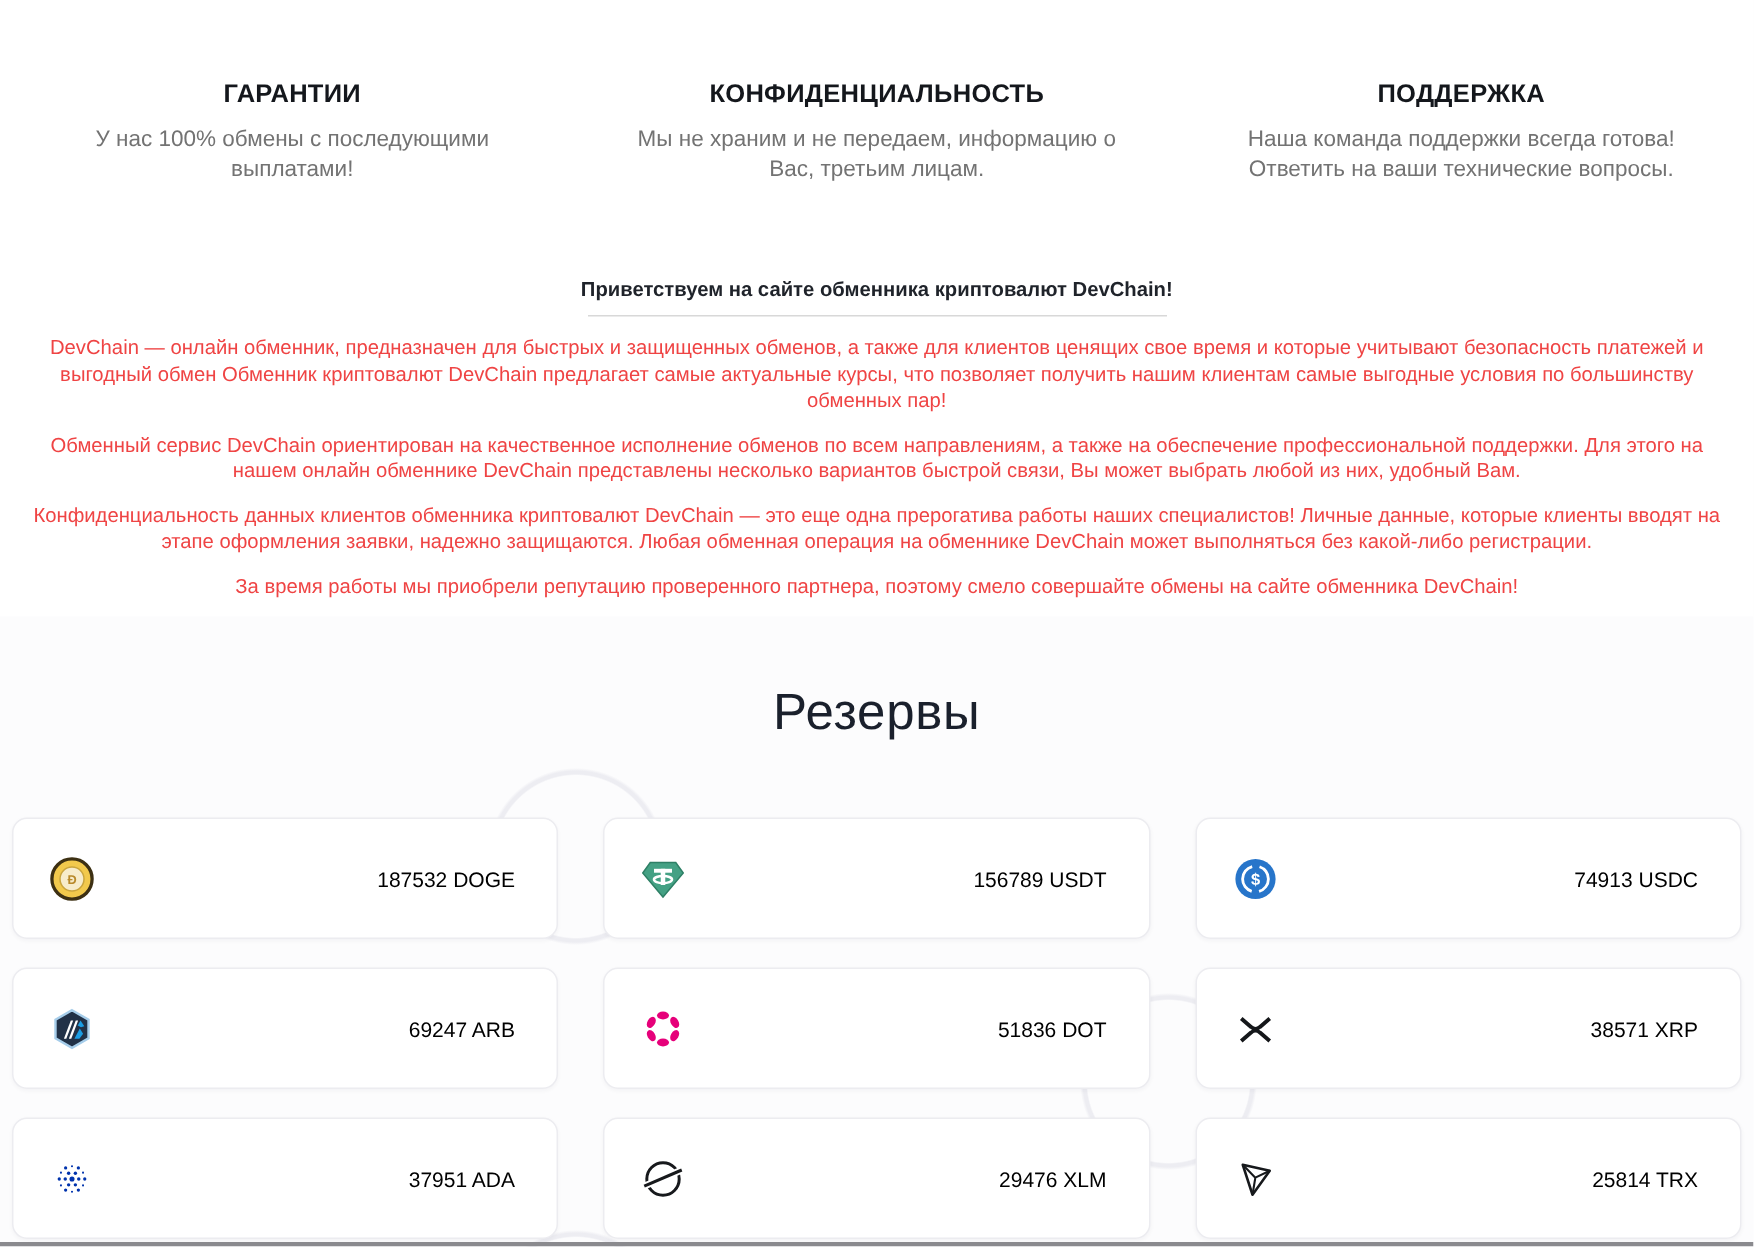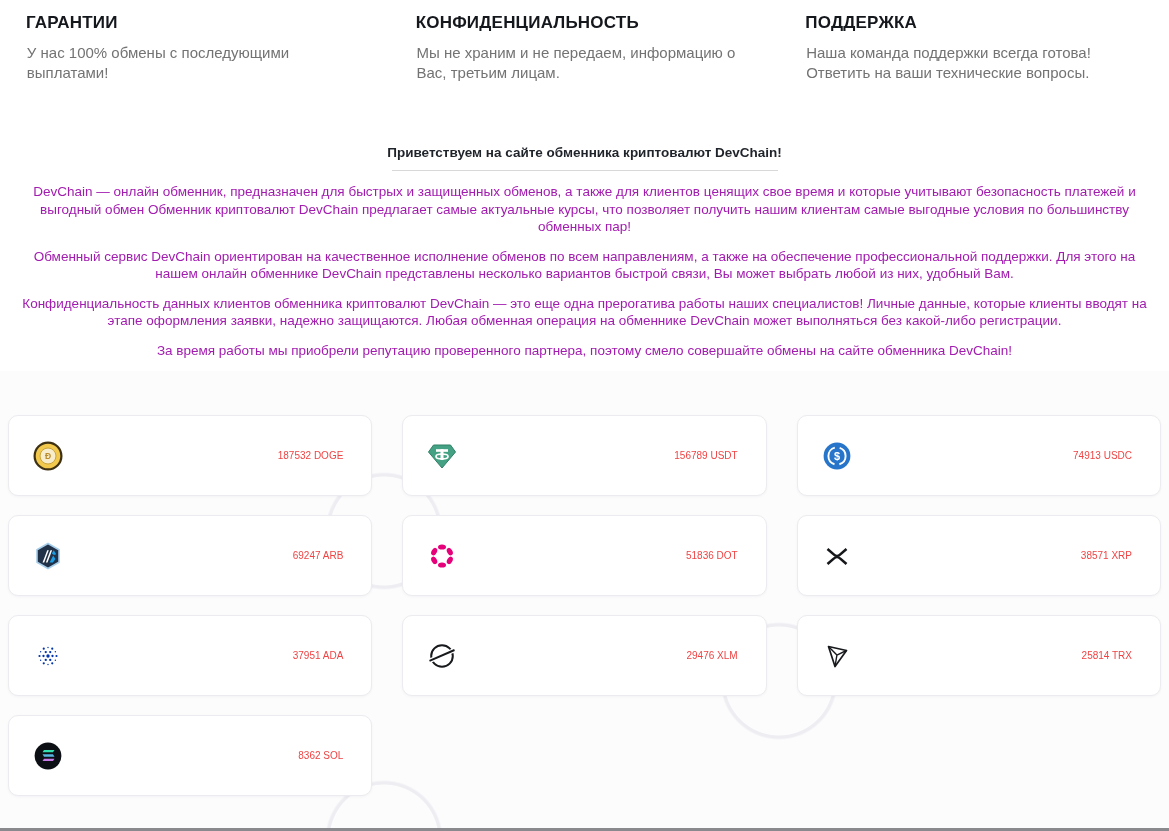--- a/index.html
+++ b/index.html
@@ -5,38 +5,38 @@
   * { box-sizing: border-box; }
   html,body { margin:0; padding:0; }
   body {
     width:1169px; height:831px; overflow:hidden; position:relative;
     background:#ffffff;
     font-family:"Liberation Sans","DejaVu Sans",sans-serif;
   }
 
   
   .features { display:flex; padding-top:13px; }
-  .feature { flex:1; text-align:left; padding:0 26px; }
+  .feature { flex:1; text-align:center; padding:0 26px;margin-top:40px; }
   .feature-title {
     font-size:17px; font-weight:bold; color:#14171c;
     margin:0 0 10px; letter-spacing:.2px;
   }
   .feature-desc {
     font-size:15px; color:#737373; line-height:20px;
     margin:0 auto; max-width:336px;
   }
 
   
   .welcome { margin-top:61px; text-align:center; color:#1f232a; }
   .welcome-heading { font-size:13.5px; margin:0; line-height:17px;font-weight:bold; }
   .divider {
     border:none; border-top:1px solid #d8d8d8;
     width:386px; margin:9px auto 5px;
   }
-  .intro-p { margin:12px; font-size:13.5px; line-height:17.5px; color:#a21caf; padding:0 2px; }
+  .intro-p { margin:12px; font-size:13.5px; line-height:17.5px; color:#ef4444; padding:0 2px; }
 
   
   .reserves {
     margin-top:10px;
     padding:44px 0 8px;
     min-height:523px;
     background-color:#fcfcfd;
     background-image:
       radial-gradient(circle at 384px 160px, rgba(0,0,0,0) 54px, #ededf2 55px, #ededf2 57px, rgba(0,0,0,0) 59px),
       radial-gradient(circle at 384px 468px, rgba(0,0,0,0) 54px, #ededf2 55px, #ededf2 57px, rgba(0,0,0,0) 59px),
@@ -50,21 +50,21 @@
     display:grid; grid-template-columns:repeat(3,1fr);
     column-gap:30px; row-gap:19px; padding:0 8px;
   }
   .card {
     background:#ffffff; border:1px solid #ececf0; border-radius:10px;
     height:81px; display:flex; align-items:center; justify-content:space-between;
     padding:0 28px 0 24px; box-shadow:0 1px 3px rgba(20,20,40,.04);
   }
   .coin-icon { width:30px; height:30px; display:inline-block; }
   .coin-icon svg { display:block; }
-  .amount { color:#ef4444; font-size:10px; white-space:nowrap; }
+  .amount { color:#000000; font-size:14px; white-space:nowrap; }
 
   .bottom-bar {
     position:absolute; left:0; right:0; bottom:0; height:3px; background:#8a8a8e;
   }
 </style>
 </head>
 <body>
 
 <div class="features">
   <div class="feature">
@@ -84,20 +84,21 @@
 <div class="welcome">
   <p class="welcome-heading">Приветствуем на сайте обменника криптовалют DevChain!</p>
   <hr class="divider">
   <p class="intro-p">DevChain — онлайн обменник, предназначен для быстрых и защищенных обменов, а также для клиентов ценящих свое время и которые учитывают безопасность платежей и выгодный обмен Обменник криптовалют DevChain предлагает самые актуальные курсы, что позволяет получить нашим клиентам самые выгодные условия по большинству обменных пар!</p>
   <p class="intro-p">Обменный сервис DevChain ориентирован на качественное исполнение обменов по всем направлениям, а также на обеспечение профессиональной поддержки. Для этого на нашем онлайн обменнике DevChain представлены несколько вариантов быстрой связи, Вы может выбрать любой из них, удобный Вам.</p>
   <p class="intro-p">Конфиденциальность данных клиентов обменника криптовалют DevChain — это еще одна прерогатива работы наших специалистов! Личные данные, которые клиенты вводят на этапе оформления заявки, надежно защищаются. Любая обменная операция на обменнике DevChain может выполняться без какой-либо регистрации.</p>
   <p class="intro-p">За время работы мы приобрели репутацию проверенного партнера, поэтому смело совершайте обмены на сайте обменника DevChain!</p>
 </div>
 
 <section class="reserves">
+  <h2 class="reserves-title">Резервы</h2>
   <div class="grid">
 
     <div class="card">
       <span class="coin-icon">
         <svg width="30" height="30" viewBox="0 0 30 30">
           <circle cx="15" cy="15" r="13.4" fill="#f2c94c" stroke="#3d3013" stroke-width="2.2"></circle>
           <circle cx="15" cy="15" r="8" fill="#f7eccb" stroke="#caa53d" stroke-width="1"></circle>
           <text x="15" y="18.3" font-size="8.5" font-weight="bold" fill="#b98a2c" text-anchor="middle" font-family="Liberation Sans,sans-serif">Ð</text>
         </svg>
       </span>

